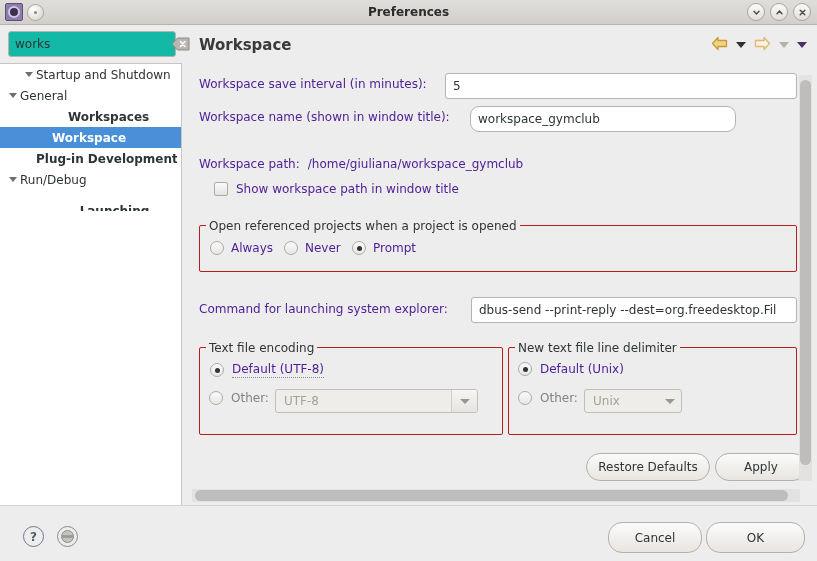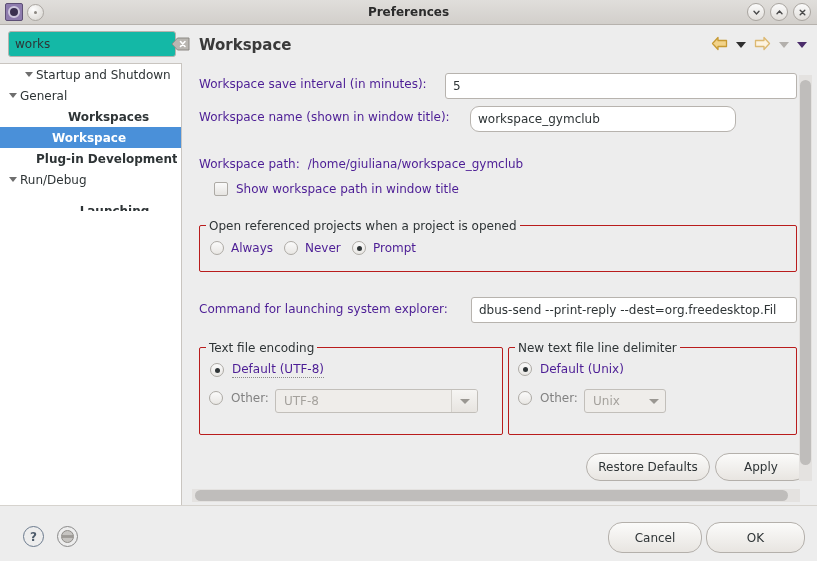--- a/index.html
+++ b/index.html
@@ -217,21 +217,21 @@
     width: 26px; display: flex; align-items: center; justify-content: center;
     border-left: 1px solid #d3d0cb;
     background: linear-gradient(to bottom, #f6f5f3, #e7e4e0);
   }
   .combo .carrow .t {
     width: 0; height: 0;
     border-left: 5px solid transparent;
     border-right: 5px solid transparent;
     border-top: 5px solid #9a9792;
   }
-  .combo.slim { width: 82px; }
+  .combo.slim { width: 98px; }
   .combo.slim .carrow { border-left: none; background: transparent; width: 22px; }
 
   .focusline { border-bottom: 1px dotted #8b8b8b; padding-bottom: 1px; }
 
   .btn {
     border: 1px solid #b4b0ab;
     border-radius: 14px;
     background: linear-gradient(to bottom, #fbfbfa 0%, #e8e5e1 100%);
     font-family: "DejaVu Sans", sans-serif;
     font-size: 12px; color: #2e3436;

